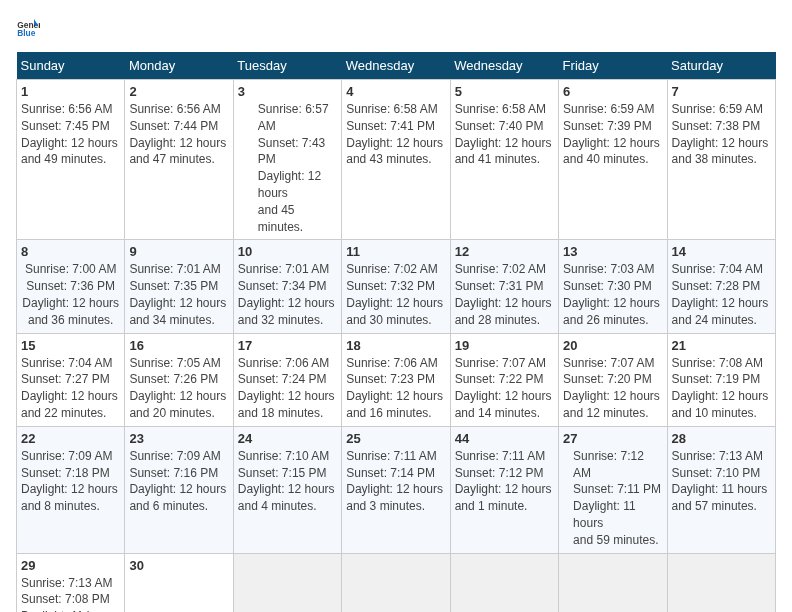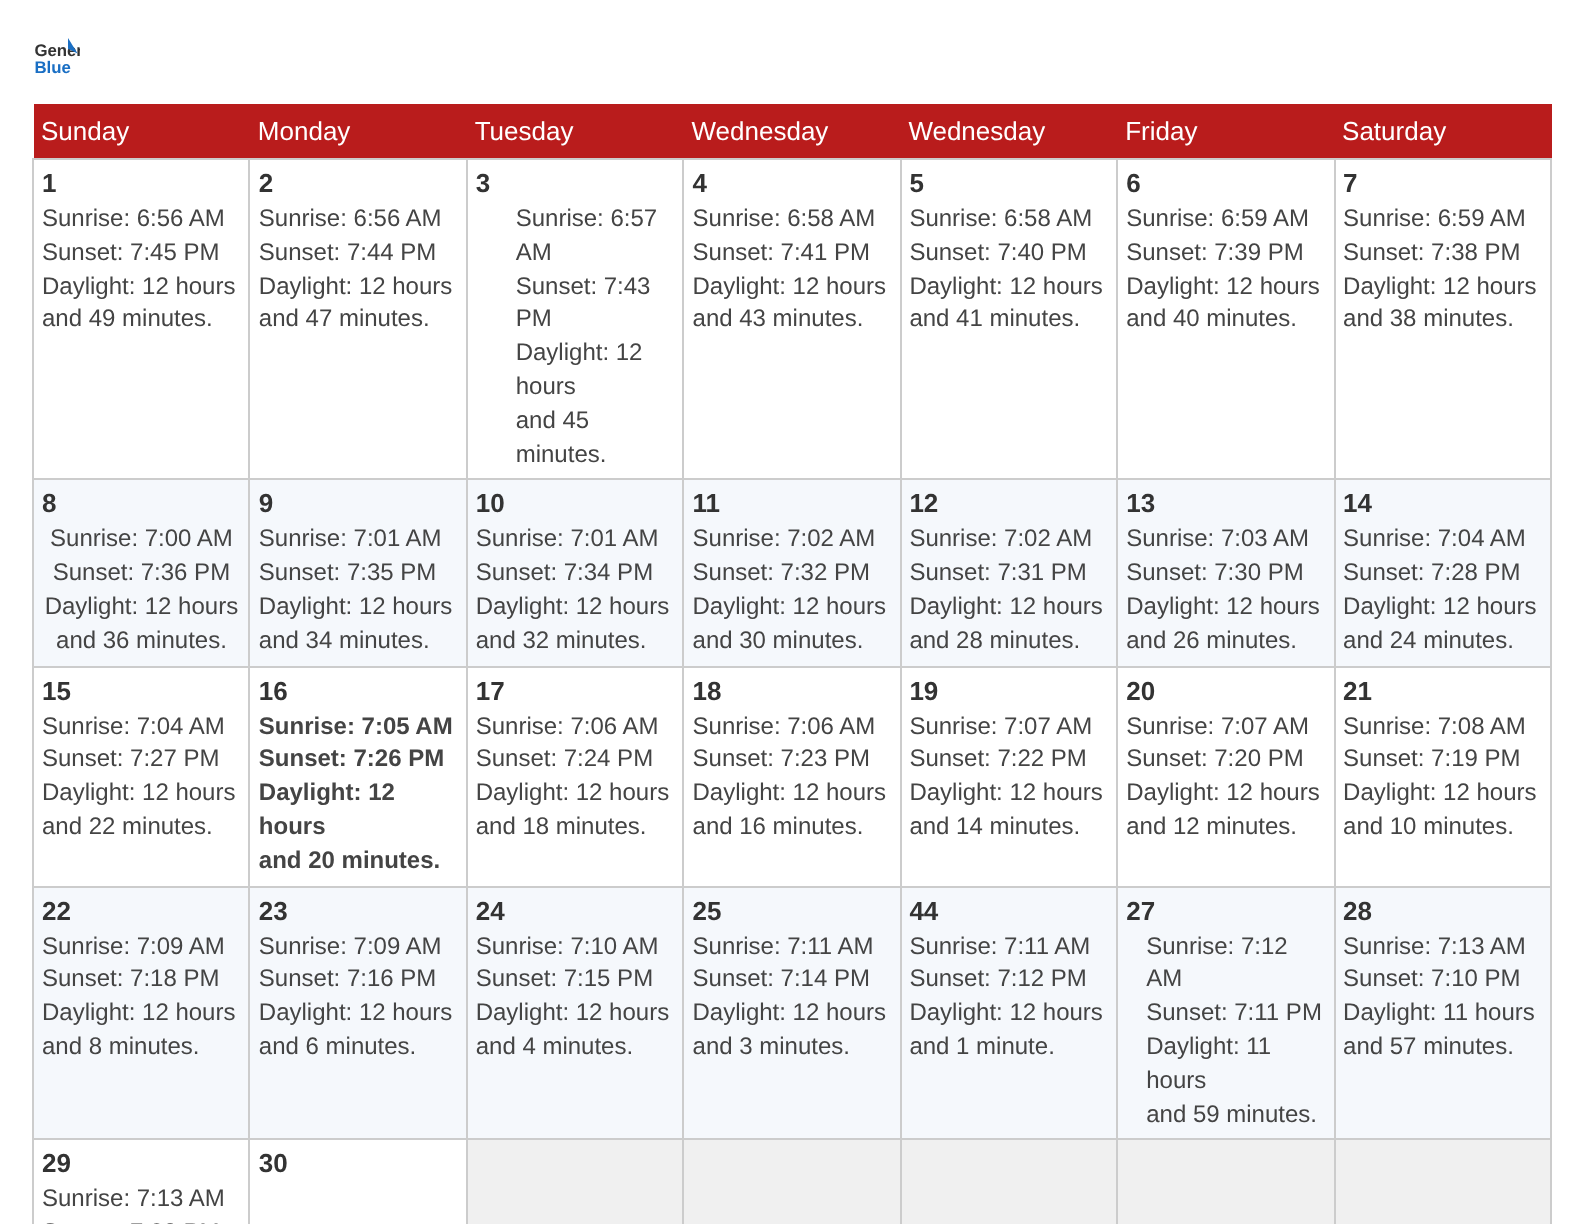--- a/index.html
+++ b/index.html
@@ -36,21 +36,21 @@
     .calendar-subtitle {
       font-size: 16px;
       color: #555;
     }
     table {
       width: 100%;
       border-collapse: collapse;
       font-size: 11px;
     }
     thead th {
-      background-color: #b91c1c;
+      background-color: #0c4a6e;
       color: #fff;
       padding: 6px 4px;
       text-align: left;
       font-size: 13px;
       font-weight: normal;
     }
     tbody td {
       vertical-align: top;
       border: 1px solid #ccc;
       padding: 4px;
@@ -216,21 +216,21 @@
       <tr>
         <td>
           <span class="day-num">15</span>
           <div class="day-info" style="white-space: pre-line;">Sunrise: 7:04 AM
 Sunset: 7:27 PM
 Daylight: 12 hours
 and 22 minutes.</div>
         </td>
         <td>
           <span class="day-num">16</span>
-          <div class="day-info" style="white-space: pre-line; font-weight: bold;">Sunrise: 7:05 AM
+          <div class="day-info" style="white-space: pre-line;">Sunrise: 7:05 AM
 Sunset: 7:26 PM
 Daylight: 12 hours
 and 20 minutes.</div>
         </td>
         <td>
           <span class="day-num">17</span>
           <div class="day-info" style="white-space: pre-line;">Sunrise: 7:06 AM
 Sunset: 7:24 PM
 Daylight: 12 hours
 and 18 minutes.</div>

